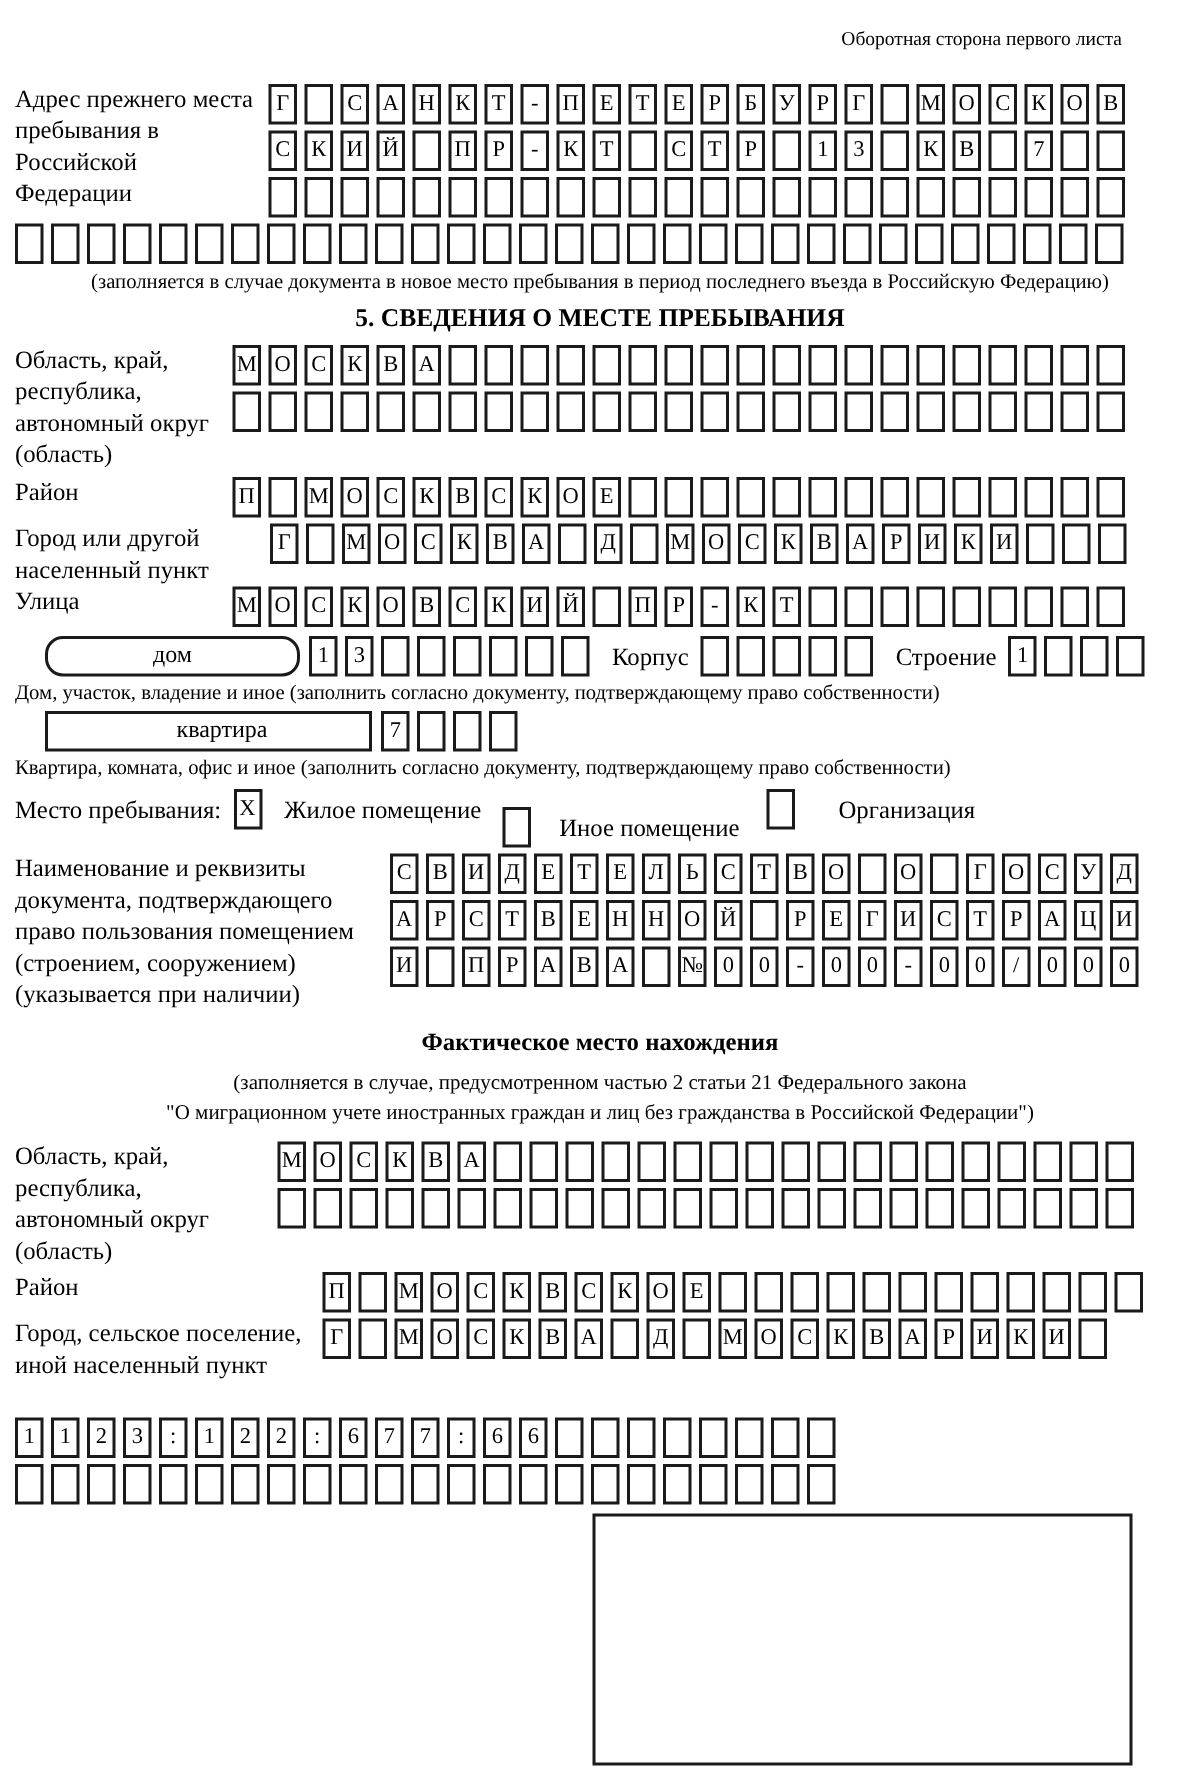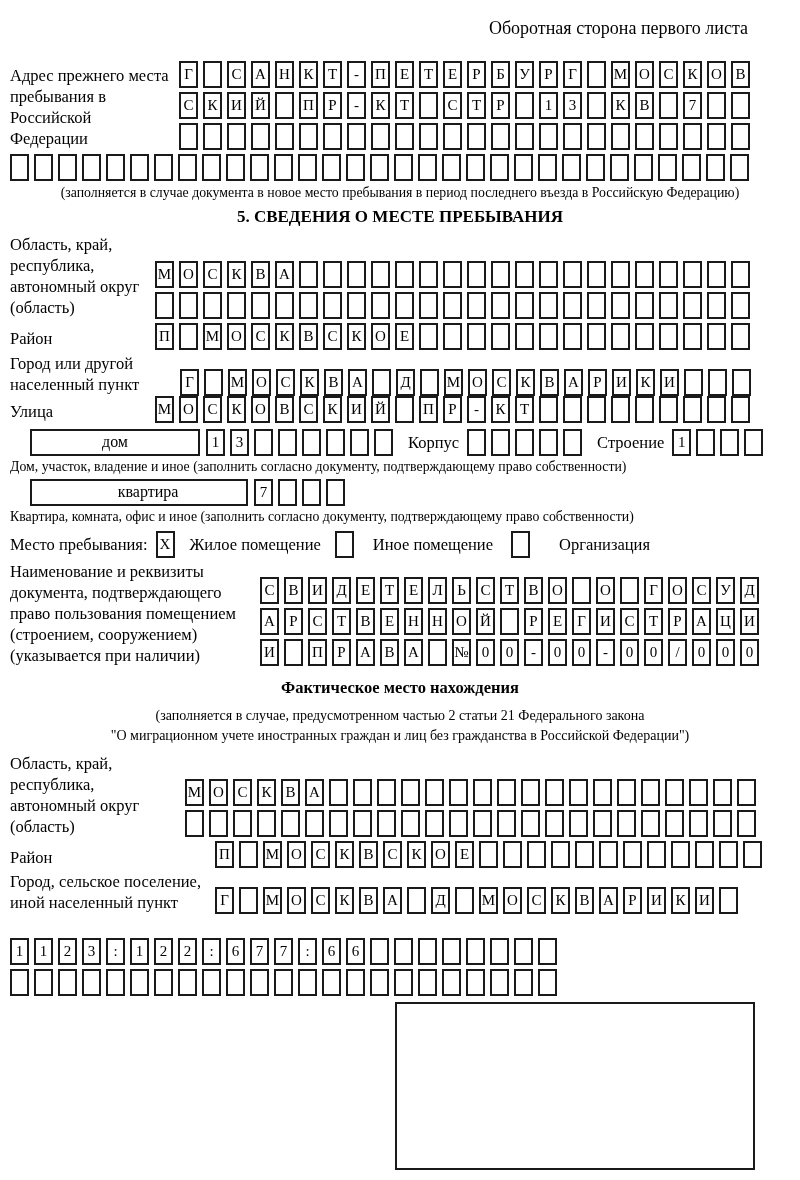--- a/index.html
+++ b/index.html
@@ -1,57 +1,57 @@
 <!DOCTYPE html>
 <html><head>
 <meta charset="utf-8">
 <style>
   html,body { margin:0; padding:0; background:#ffffff; }
   body { width:800px; font-family:"Liberation Serif", serif; color:#000; }
   .page { width:780px; padding:10px 10px 8px 10px; }
 
-  .corner { text-align:right; font-size:18px; padding-right:42px; margin:8px 0 22px 0; }
+  .corner { text-align:right; font-size:13px; padding-right:42px; margin:8px 0 22px 0; }
 
   .cell {
     box-sizing:content-box; flex:none;
     width:15px; height:23px; border:2px solid #1a1a1a; margin-right:5px;
     display:flex; align-items:center; justify-content:center;
     font-size:15px; line-height:1;
   }
   .cellrow { display:flex; margin-bottom:4px; }
   .cellrow.nm { margin-bottom:0; }
 
-  .frow { display:flex; align-items:flex-end; }
+  .frow { display:flex; align-items:flex-start; }
   .flabel { font-size:16.5px; line-height:1.27; padding-right:6px; box-sizing:border-box; flex:none; }
   .w163 { width:169px; }
   .w145 { width:145px; }
   .w170 { width:170px; }
   .w250 { width:250px; }
   .w175 { width:175px; }
   .w205 { width:205px; }
 
   .footnote { font-size:13.8px; }
   .center { text-align:center; }
 
   .h2 { text-align:center; font-weight:bold; font-size:17px; margin:6px 0 8px 0; }
 
   .widebox {
     box-sizing:content-box; flex:none; height:23px; border:2px solid #1a1a1a;
     display:flex; align-items:center; justify-content:center; font-size:16px;
   }
   .houserow { margin-left:20px; margin-bottom:3px; }
-  .hbox { width:166px; }
+  .hbox { width:166px;border-radius:12px; }
   .abox { width:196px;padding-left:18px; }
   .inl-label { font-size:16.5px; line-height:27px; margin:0 8px 0 10px; flex:none; }
   .gap6 { margin-left:6px; }
 
   .stayrow { margin:6px 0 2px 0; }
   .stay-label { font-size:16.5px; line-height:27px; flex:none; }
   .stay-opt { font-size:16.5px; line-height:27px; flex:none; }
-  .ml8 { margin-left:8px; } .ml10 { margin-left:10px; } .ml14 { margin-left:14px; }
+  .ml8 { margin-left:8px; } .ml10 { margin-left:10px; } .ml14 { margin-left:14px;margin-top:12px; }
   .ml18 { margin-left:18px; } .ml24 { margin-left:24px; }
   .choose-note { font-size:14px; text-align:center; margin:2px 0 8px 0; }
 
   .docrow { margin-top:4px; }
 
   .sec3-title { text-align:center; font-weight:bold; font-size:16.5px; margin:12px 0 8px 0; }
   .subtitle { font-size:14px; text-align:center; line-height:1.4; }
   .subtitle-wrap { margin-bottom:8px; }
 
   .cad-cells { padding-top:24px; }

